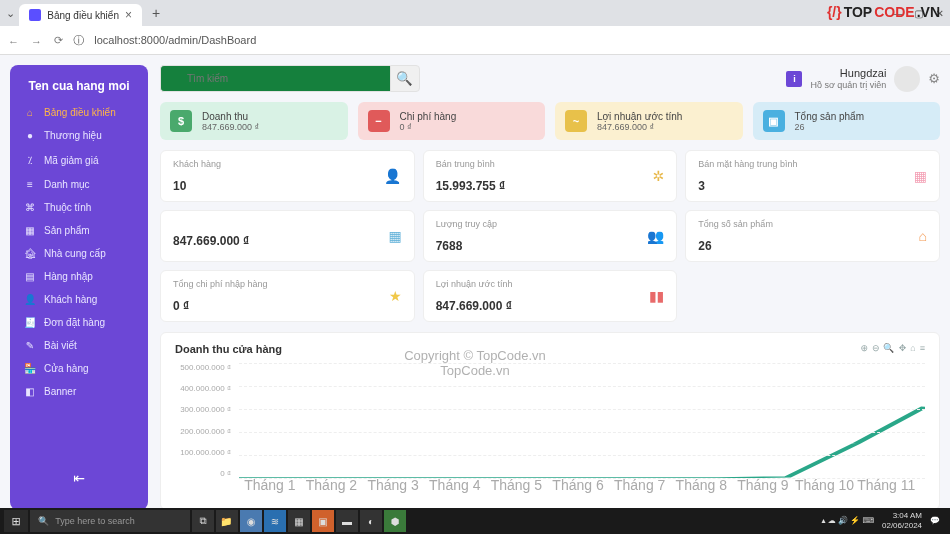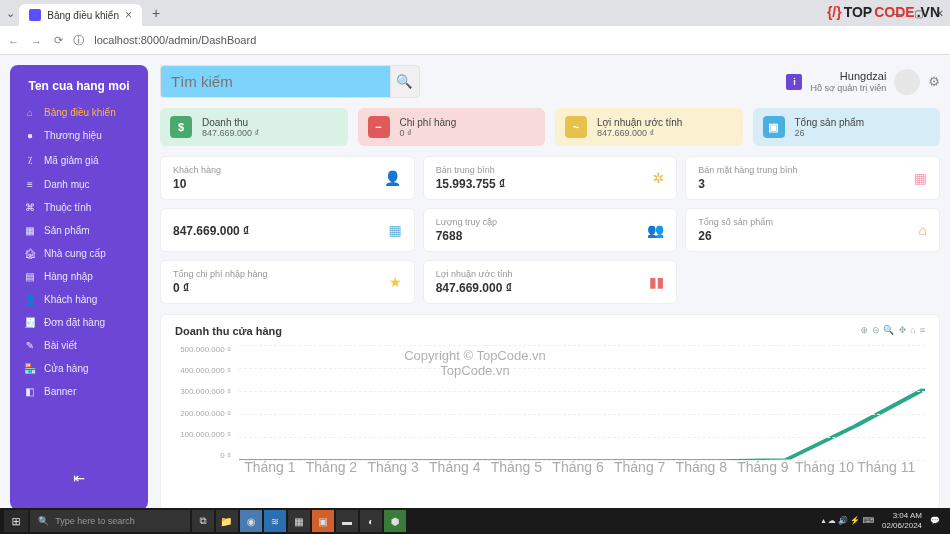--- a/index.html
+++ b/index.html
@@ -19,42 +19,42 @@
 .app{display:flex;padding:10px;gap:12px;height:465px}
 .sidebar{width:138px;background:#6c47d6;border-radius:8px;padding:14px 0;color:#fff;display:flex;flex-direction:column;position:relative}
 .brand{text-align:center;font-size:12px;font-weight:bold;margin-bottom:8px}
 .nav-item{display:flex;align-items:center;gap:8px;padding:6px 14px;font-size:10px;cursor:pointer;color:#e8e4ff}
 .nav-item.active{color:#ffb648}
 .nav-item .ni{width:12px;text-align:center;font-size:10px}
 .collapse-btn{margin-top:auto;text-align:center;padding:10px;color:#fff;font-size:14px}
 .main{flex:1;display:flex;flex-direction:column;gap:10px;overflow:hidden}
 .topbar{display:flex;align-items:center;gap:10px}
 .search-wrap{display:flex;flex:0 0 260px}
-.search-input{flex:1;border:1px solid #e2e2e2;border-right:none;border-radius:4px 0 0 4px;padding:7px 10px;font-size:15px;background:#7dd3fc;outline:none}
+.search-input{flex:1;border:1px solid #e2e2e2;border-right:none;border-radius:4px 0 0 4px;padding:7px 26px;font-size:10px;background:#15803d;outline:none}
 .search-btn{width:30px;border:1px solid #e2e2e2;background:#f0f0f0;border-radius:0 4px 4px 0;color:#666;cursor:pointer}
 .user-area{margin-left:auto;display:flex;align-items:center;gap:8px}
 .badge-i{width:16px;height:16px;background:#6c47d6;color:#fff;font-size:9px;font-weight:bold;display:flex;align-items:center;justify-content:center;border-radius:2px}
 .user-text{text-align:right;font-size:9px;color:#777;line-height:1.3}
 .user-text .nm{font-size:11px;color:#333;font-weight:normal}
 .avatar{width:26px;height:26px;border-radius:50%;background:#e6e6e6}
 .gear{color:#888;font-size:13px}
 .tiles{display:flex;gap:10px}
 .tile{flex:1;border-radius:6px;padding:8px 10px;display:flex;align-items:center;gap:10px}
 .tile .ico{width:22px;height:22px;border-radius:4px;display:flex;align-items:center;justify-content:center;color:#fff;font-size:11px;font-weight:bold}
 .tile .lbl{font-size:10px;color:#444}
 .tile .val{font-size:9px;color:#666}
 .t-green{background:#d9f2e5}.t-green .ico{background:#4aa96c}
 .t-red{background:#f9dada}.t-red .ico{background:#e05a5a}
 .t-yellow{background:#fbf0d0}.t-yellow .ico{background:#e8c14a}
 .t-blue{background:#d6ecf7}.t-blue .ico{background:#4ab0e0}
 .stat-grid{display:grid;grid-template-columns:1fr 1fr 1fr;gap:8px}
 .stat{background:#fff;border:1px solid #eee;border-radius:6px;padding:8px 12px;display:flex;align-items:center}
 .stat .st-t{flex:1}
 .stat .sl{font-size:9px;color:#999}
-.stat .sv{font-size:12px;color:#333;font-weight:bold;margin-top:2px}
+.stat .sv{font-size:12px;color:#333;font-weight:bold;margin-top:10px}
 .stat .si{font-size:14px}
 .si-user{color:#f4a07a}.si-cart{color:#5fb0d8}.si-gear{color:#e8b84a}
 .si-calc{color:#f4a0b5}.si-grid{color:#5fb0d8}.si-people{color:#7fc99c}
 .si-house{color:#f49a54}.si-star{color:#f0c84a}.si-bar{color:#e86a6a}
 .chart-card{background:#fff;border:1px solid #eee;border-radius:6px;padding:10px 14px;flex:1;position:relative}
 .chart-title{font-size:11px;font-weight:bold;color:#333;margin-bottom:8px}
 .chart-tools{position:absolute;right:14px;top:10px;display:flex;gap:4px;color:#9aa;font-size:9px}
 .chart-area{position:relative;height:130px}
 .y-labels{position:absolute;left:0;top:0;bottom:15px;width:60px;display:flex;flex-direction:column;justify-content:space-between;font-size:8px;color:#aaa;text-align:right;padding-right:4px}
 .plot{position:absolute;left:64px;right:0;top:0;bottom:15px}

